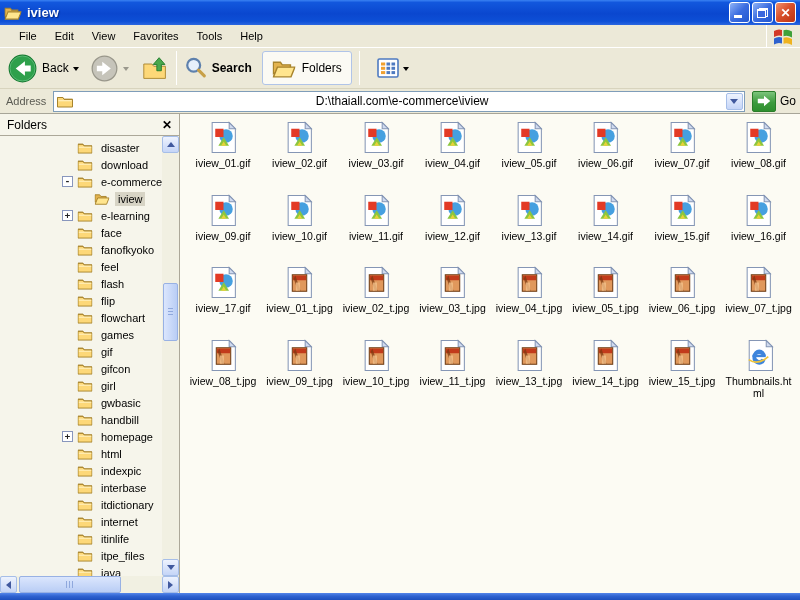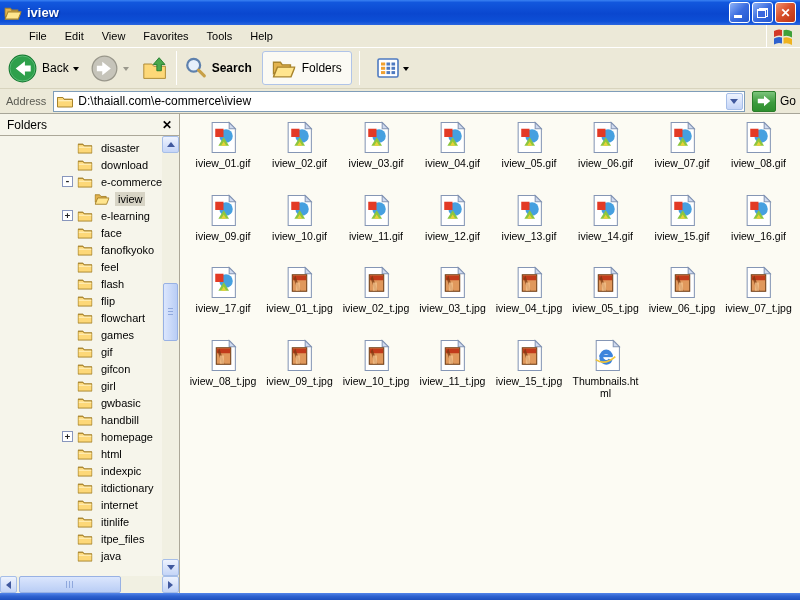--- a/index.html
+++ b/index.html
@@ -21,42 +21,42 @@
   .glyph-min { width:8px; height:3px; background:#fff; position:absolute; bottom:4px; left:4px; }
   .glyph-restore { width:11px; height:10px; position:relative; }
   .glyph-restore::before { content:""; position:absolute; top:0; right:0; width:7px; height:6px;
     border:1px solid #fff; border-top-width:2px; }
   .glyph-restore::after { content:""; position:absolute; bottom:0; left:0; width:7px; height:6px;
     border:1px solid #fff; border-top-width:2px; background:#3a67dd; }
   .glyph-close { font-size:12px; font-weight:bold; line-height:1; }
 
   
   .menubar { height:23px; flex:none; background:#ECE9D8; border-bottom:1px solid #fff;
-    display:flex; align-items:center; padding-left:20px; }
+    display:flex; align-items:center; padding-left:10px; }
   .menu-item { padding:3px 9px; color:#000; }
   .menu-logo-sep { margin-left:auto; width:1px; height:22px; background:#ACA899; border-right:1px solid #fff; }
   .win-logo { width:22px; height:21px; padding:0 6px 0 5px; box-sizing:content-box; }
 
   
   .toolbar { height:41px; flex:none; background:#ECE9D8; border-bottom:1px solid #d8d4be;
     display:flex; align-items:center; padding-left:8px; }
   .tb-group { display:flex; align-items:center; }
   .tb-back-label { font-size:12px; margin:0 4px 0 5px; }
   .chev { width:0; height:0; border:3px solid transparent; border-top:4px solid #000; margin-top:4px; }
   .chev.disabled { border-top-color:#9a988c; }
   .tb-sep { width:1px; height:34px; background:#c9c5ae; border-right:1px solid #fff; margin:0 7px; }
   .tb-search-label { font-size:12px; margin-left:4px;font-weight:bold; }
   .folders-btn { display:flex; align-items:center; gap:6px; margin-left:10px;
     background:#FBFAF4; border:1px solid #b0c4e8; border-radius:3px; padding:3px 9px; height:34px; }
   .folders-btn span { font-size:12px; }
   .views-group { margin-left:10px; display:flex; align-items:center; gap:4px; }
 
   
   .addressbar { height:25px; flex:none; background:#ECE9D8; border-bottom:1px solid #a7a598;
-    display:flex; align-items:center; padding:0 4px 0 6px; }
+    display:flex; align-items:center; padding:0 4px 0 6px;text-align:center; }
   .addr-label { color:#5a5a52; margin-right:7px; }
   .addr-combo { flex:1; height:21px; background:#fff; border:1px solid #7F9DB9;
     display:flex; align-items:center; padding-left:3px; }
   .addr-path { margin-left:5px; flex:1; font-size:12px; }
   .addr-chevron { width:17px; height:17px; margin-right:1px;
     background:linear-gradient(180deg,#eef3fe,#c5d5f7); border:1px solid #a6bee8; border-radius:2px;
     display:flex; align-items:center; justify-content:center; }
   .addr-chevron .tri { width:0; height:0; border:4px solid transparent; border-top:5px solid #41599e; margin-top:4px; }
   .go-btn { width:24px; height:21px; margin:0 4px 0 7px; border:1px solid #2a7d2a; border-radius:2px;
     background:linear-gradient(180deg,#7cc47c,#3d9b3d 55%,#2e8f2e);
@@ -451,20 +451,27 @@
             </div>
 
             <div class="tree-row">
               <span class="expander"></span>
               <svg class="tree-folder" viewBox="0 0 16 14">
                 <use href="#sym-folder"></use>
               </svg>
               <span class="tree-label">indexpic</span>
             </div>
 
+            <div class="tree-row">
+              <span class="expander"></span>
+              <svg class="tree-folder" viewBox="0 0 16 14">
+                <use href="#sym-folder"></use>
+              </svg>
+              <span class="tree-label">interbase</span>
+            </div>
 
             <div class="tree-row">
               <span class="expander"></span>
               <svg class="tree-folder" viewBox="0 0 16 14">
                 <use href="#sym-folder"></use>
               </svg>
               <span class="tree-label">itdictionary</span>
             </div>
 
             <div class="tree-row">
@@ -716,21 +723,33 @@
         </div>
 
         <div class="file-item">
           <svg class="file-icon" viewBox="0 0 32 32">
             <use href="#sym-jpg"></use>
           </svg>
           <span class="file-label">iview_11_t.jpg</span>
         </div>
 
 
-
+        <div class="file-item">
+          <svg class="file-icon" viewBox="0 0 32 32">
+            <use href="#sym-jpg"></use>
+          </svg>
+          <span class="file-label">iview_13_t.jpg</span>
+        </div>
+
+        <div class="file-item">
+          <svg class="file-icon" viewBox="0 0 32 32">
+            <use href="#sym-jpg"></use>
+          </svg>
+          <span class="file-label">iview_14_t.jpg</span>
+        </div>
 
         <div class="file-item">
           <svg class="file-icon" viewBox="0 0 32 32">
             <use href="#sym-jpg"></use>
           </svg>
           <span class="file-label">iview_15_t.jpg</span>
         </div>
 
         <div class="file-item wrap">
           <svg class="file-icon" viewBox="0 0 32 32">

